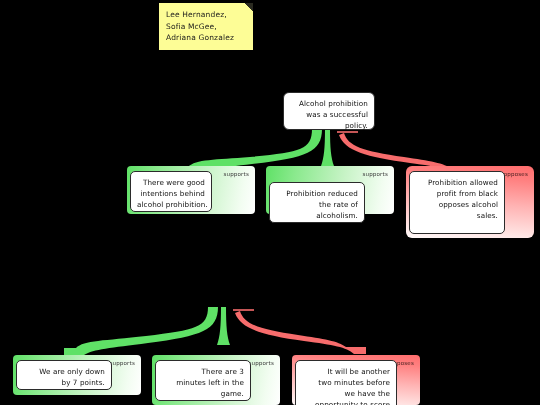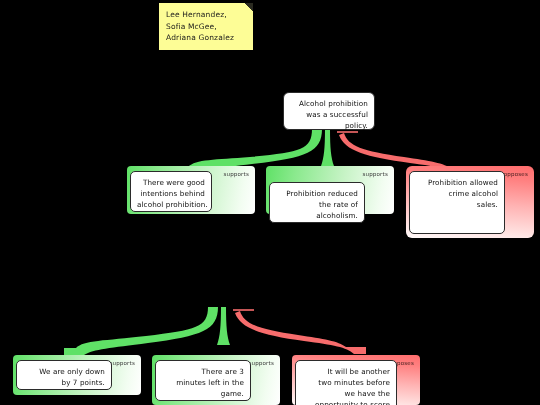--- a/index.html
+++ b/index.html
@@ -131,21 +131,22 @@
       <div class="stmt-line">Prohibition reduced</div>
       <div class="stmt-line">the rate of</div>
       <div class="stmt-line">alcoholism.</div>
     </div>
   </div>
 
   <div class="card opposes" style="left:406px;top:166px;width:128px;height:72px;border-radius:6px;">
     <div class="card-role">opposes</div>
     <div class="stmt" style="left:3px;top:5px;width:96px;height:63px;">
       <div class="stmt-line">Prohibition allowed</div>
-      <div class="stmt-line">crime alcohol</div>
+      <div class="stmt-line">profit from black</div>
+      <div class="stmt-line">opposes alcohol</div>
       <div class="stmt-line">sales.</div>
     </div>
   </div>
 
 
   <div class="card supports" style="left:13px;top:355px;width:128px;height:40px;">
     <div class="card-role">supports</div>
     <div class="stmt" style="left:3px;top:5px;width:96px;height:30px;">
       <div class="stmt-line">We are only down</div>
       <div class="stmt-line">by 7 points.</div>

